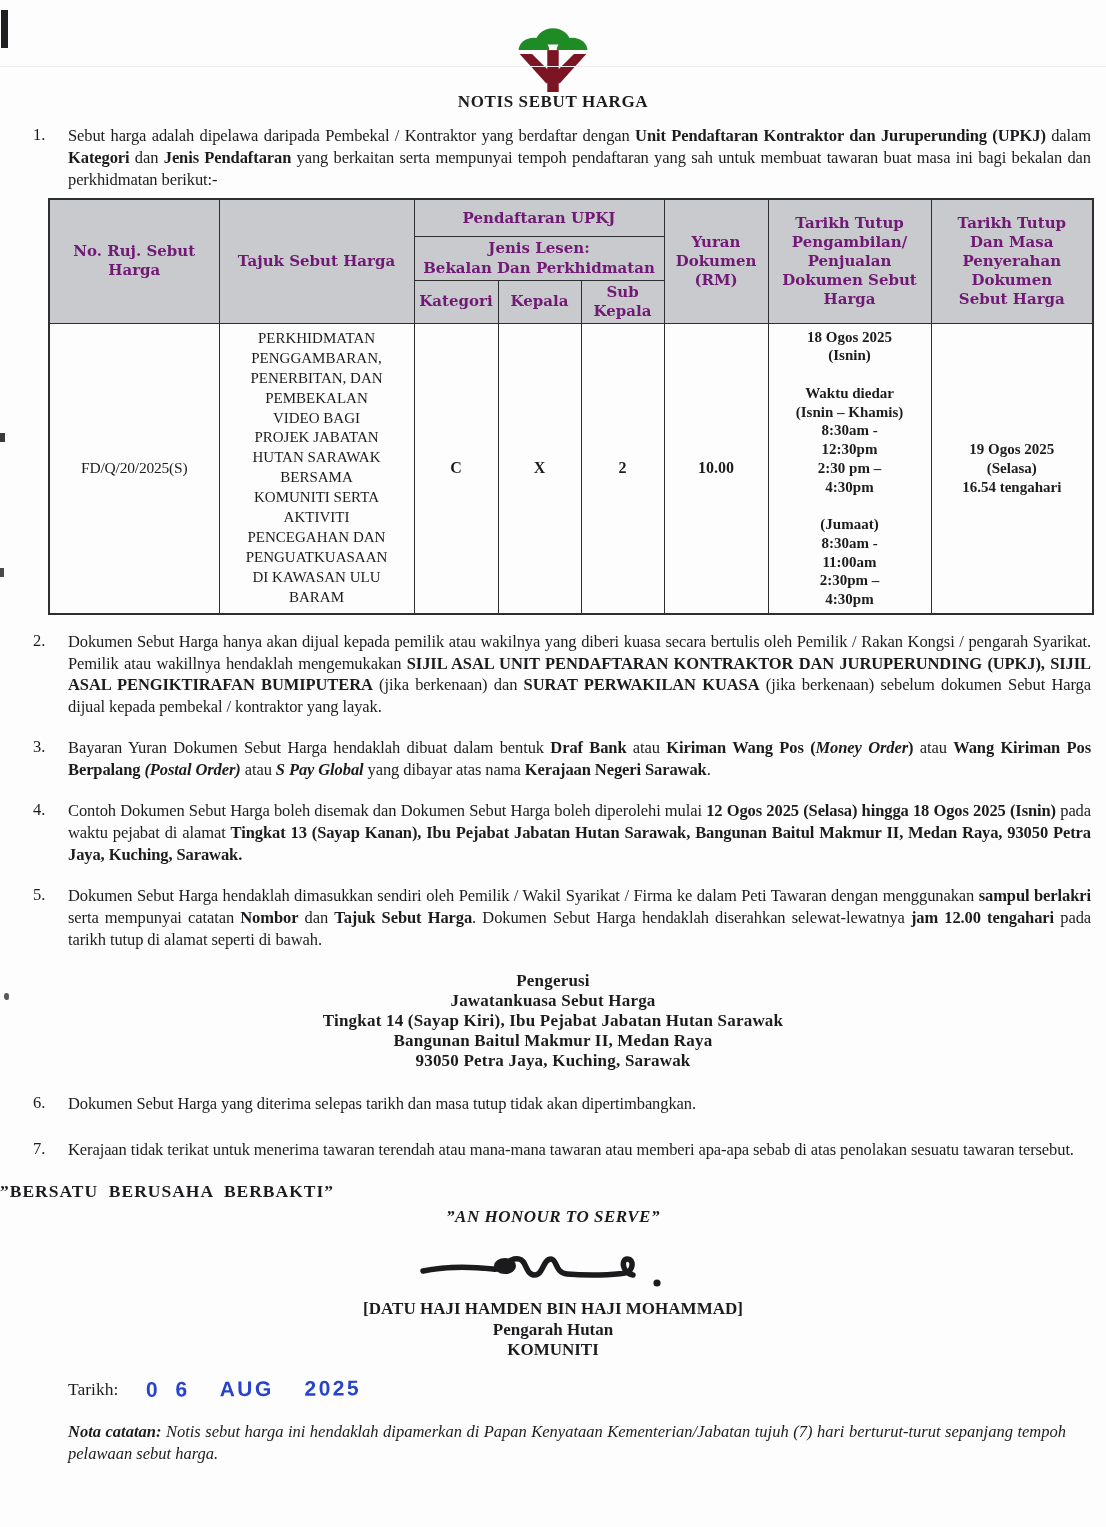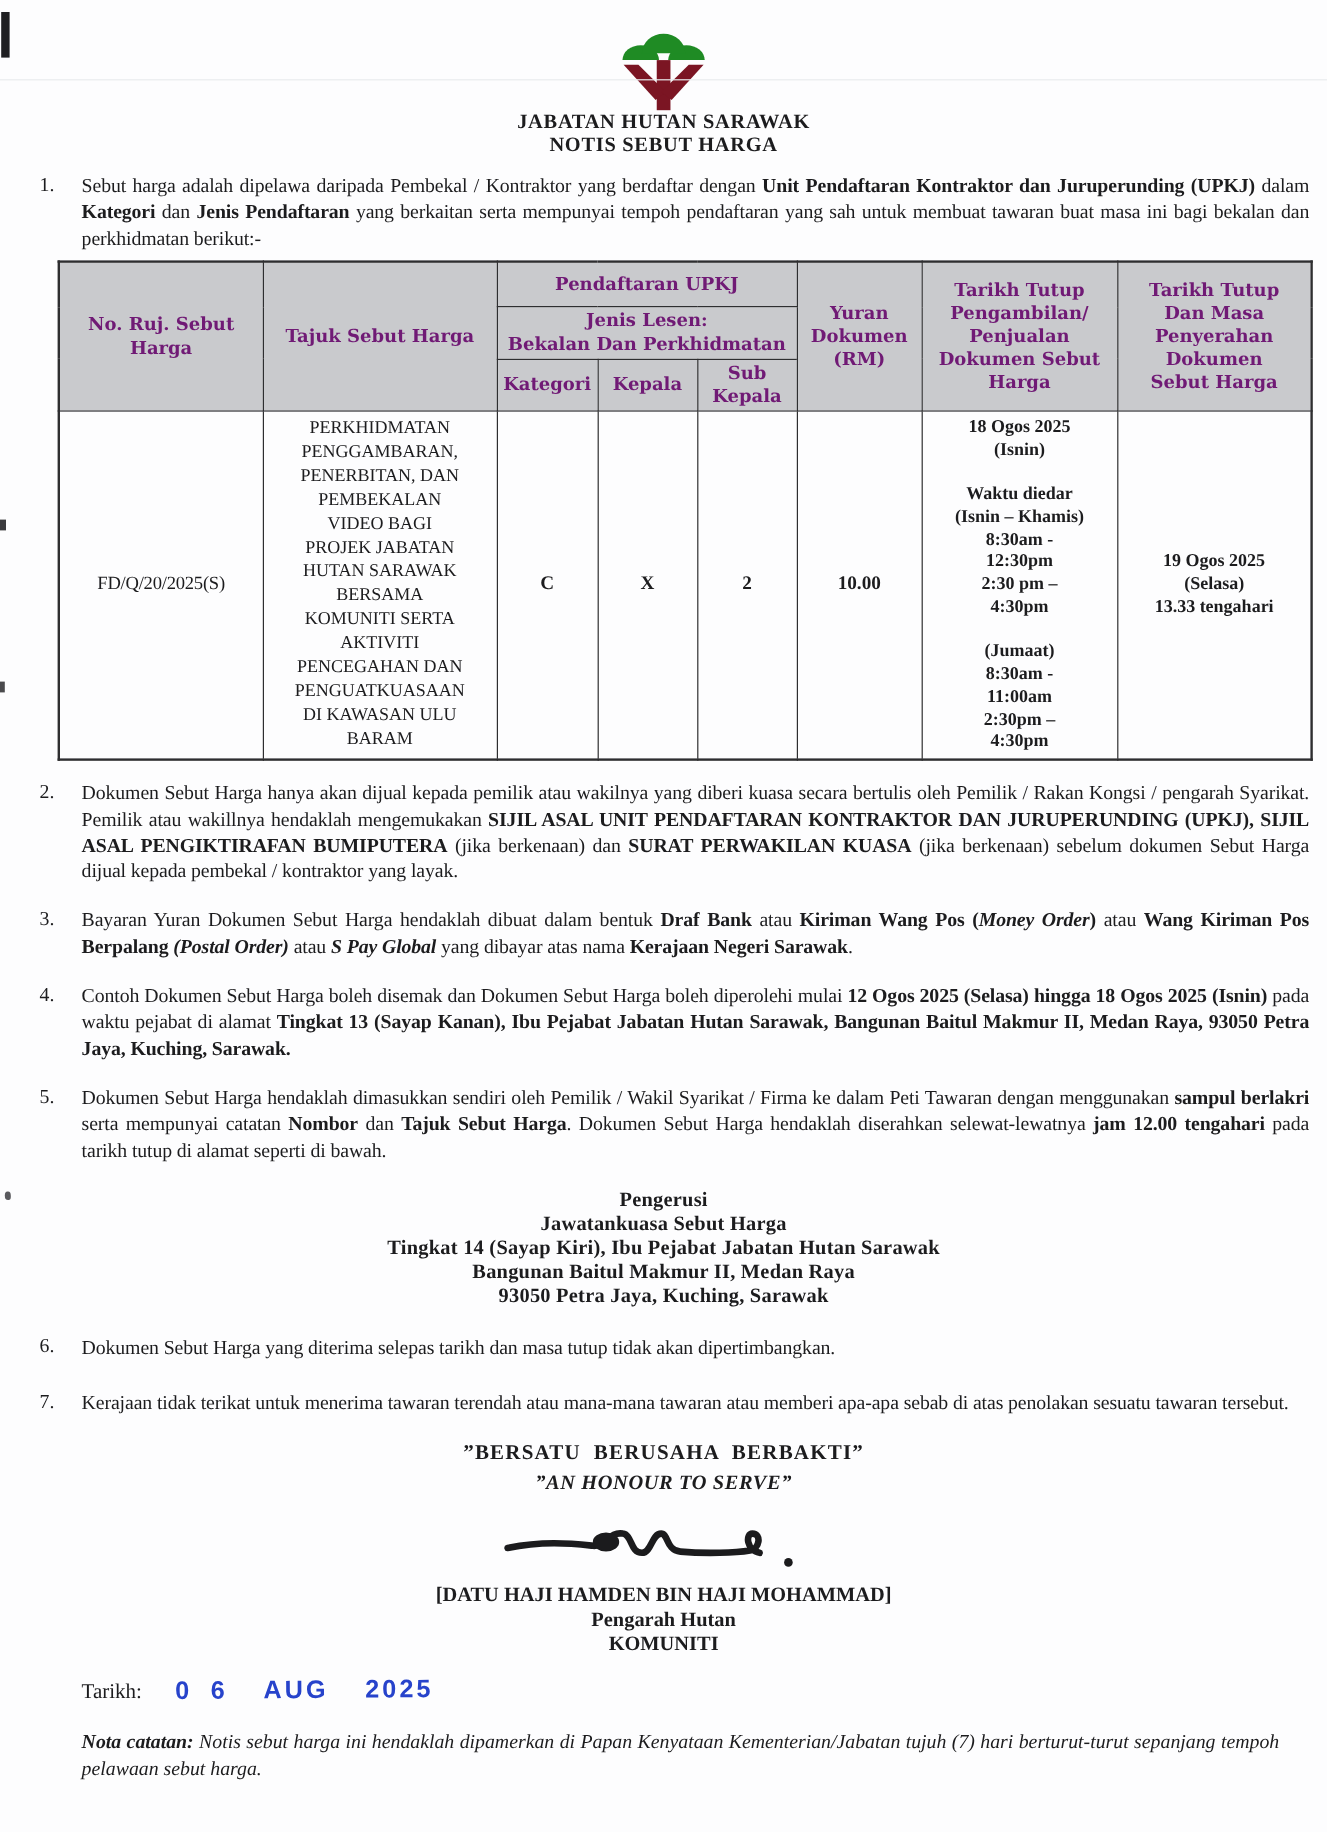--- a/index.html
+++ b/index.html
@@ -38,21 +38,21 @@
     font-size:15px; font-weight:bold; line-height:1.28; color:#701a75;
   }
   td.v-noruj { font-size:15.5px; letter-spacing:-.2px; }
   td.v-tajuk { font-weight:normal; font-size:15px; line-height:1.33; }
   td.v-code  { font-size:16px; font-weight:bold; }
   td.v-fee   { font-size:16px; font-weight:bold; }
   td.v-date  { font-weight:bold; font-size:15px; line-height:1.25; }
 
   .address { text-align:center; font-weight:bold; font-size:17px; line-height:1.18;
              white-space:pre-line; letter-spacing:.2px; }
-  .motto-1 { text-align:center; font-weight:bold; font-size:17.5px; letter-spacing:1px; white-space:pre; }
+  .motto-1 { text-align:left; font-weight:bold; font-size:17.5px; letter-spacing:1px; white-space:pre; }
   .motto-2 { text-align:center; font-weight:bold; font-style:italic; font-size:17px; letter-spacing:.5px; }
 
   .sig-wrap { text-align:center; }
   .signatory { text-align:center; font-weight:bold; font-size:17px; line-height:1.22; white-space:pre-line; }
 
   .date-row { margin:16px 0 0 68px; display:flex; align-items:center; }
   .date-label { font-size:17.5px; }
   .date-stamp {
     margin-left:28px; font-family:"Liberation Sans", sans-serif; font-weight:bold;
     font-size:21px; color:#2743cb; letter-spacing:2.5px; word-spacing:7px; white-space:pre;
@@ -73,21 +73,20 @@
 
   <div class="doc-header">
     <svg class="logo" width="96" height="80" viewBox="0 0 100 84">
       <path d="M14,40 a16,13 0 0 1 32,0 z" fill="#1f8b24"></path>
       <path d="M54,40 a16,13 0 0 1 32,0 z" fill="#1f8b24"></path>
       <path d="M31,34 a19,17 0 0 1 38,0 z" fill="#1f8b24"></path>
       <rect x="44" y="40" width="12" height="44" fill="#7b1523"></rect>
       <polygon points="15,44 28,44 52,68 43,75" fill="#7b1523"></polygon>
       <polygon points="85,44 72,44 48,68 57,75" fill="#7b1523"></polygon>
     </svg>
-    <div class="doc-title">JABATAN HUTAN SARAWAK</div>
     <div class="doc-title">NOTIS SEBUT HARGA</div>
   </div>
 
   <div class="clause" style="margin-top:14px;">
     <div class="num">1.</div>
     <div class="txt"><span>Sebut harga adalah dipelawa daripada Pembekal / Kontraktor yang berdaftar dengan </span><span class="b">Unit Pendaftaran Kontraktor dan Juruperunding (UPKJ)</span><span> dalam </span><span class="b">Kategori</span><span> dan </span><span class="b">Jenis Pendaftaran</span><span> yang berkaitan serta mempunyai tempoh pendaftaran yang sah untuk membuat tawaran buat masa ini bagi bekalan dan perkhidmatan berikut:-</span></div>
   </div>
 
   <table class="tender">
     <colgroup>
@@ -160,21 +159,21 @@
 2:30 pm –
 4:30pm
 
 (Jumaat)
 8:30am -
 11:00am
 2:30pm –
 4:30pm</td>
       <td class="v-date">19 Ogos 2025
 (Selasa)
-13.33 tengahari</td>
+16.54 tengahari</td>
     </tr>
   </tbody>
     </table>
 
   <div class="clause" style="margin-top:16px;">
     <div class="num">2.</div>
     <div class="txt"><span>Dokumen Sebut Harga hanya akan dijual kepada pemilik atau wakilnya yang diberi kuasa secara bertulis oleh Pemilik / Rakan Kongsi / pengarah Syarikat. Pemilik atau wakillnya hendaklah mengemukakan </span><span class="b">SIJIL ASAL UNIT PENDAFTARAN KONTRAKTOR DAN JURUPERUNDING (UPKJ), SIJIL ASAL PENGIKTIRAFAN BUMIPUTERA</span><span> (jika berkenaan) dan </span><span class="b">SURAT PERWAKILAN KUASA</span><span> (jika berkenaan) sebelum dokumen Sebut Harga dijual kepada pembekal / kontraktor yang layak.</span></div>
   </div>
 
   <div class="clause" style="margin-top:19px;">

